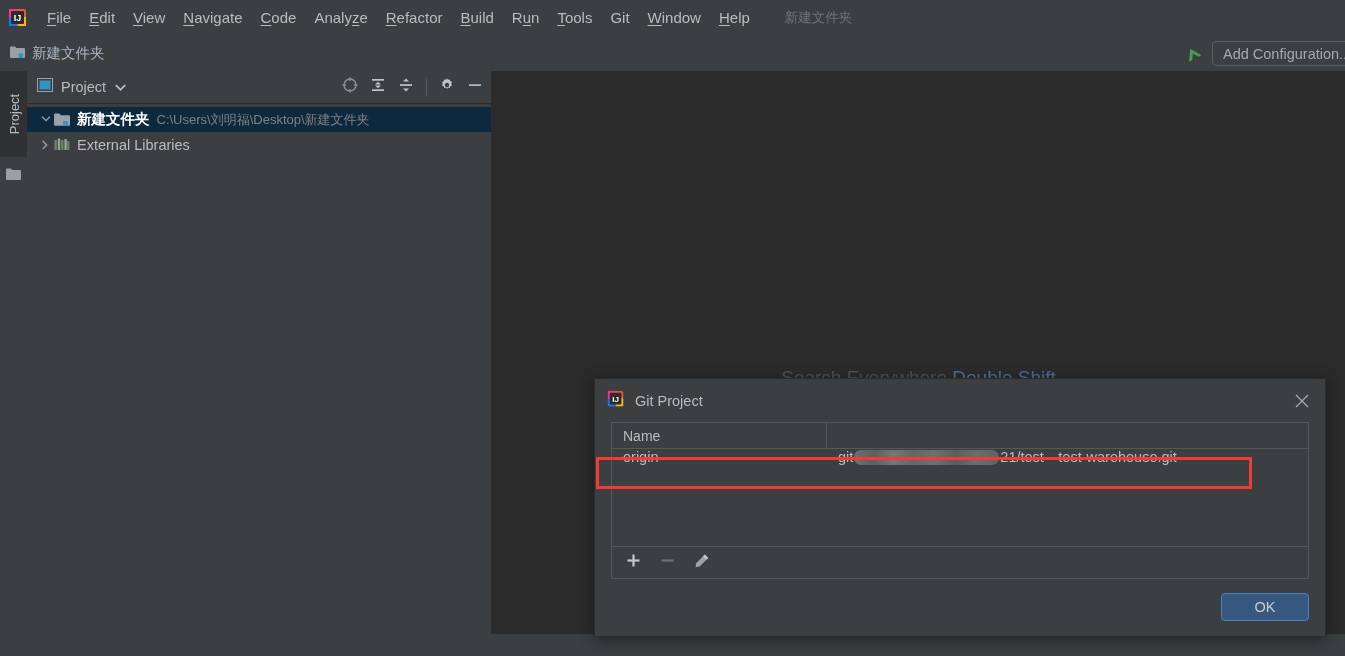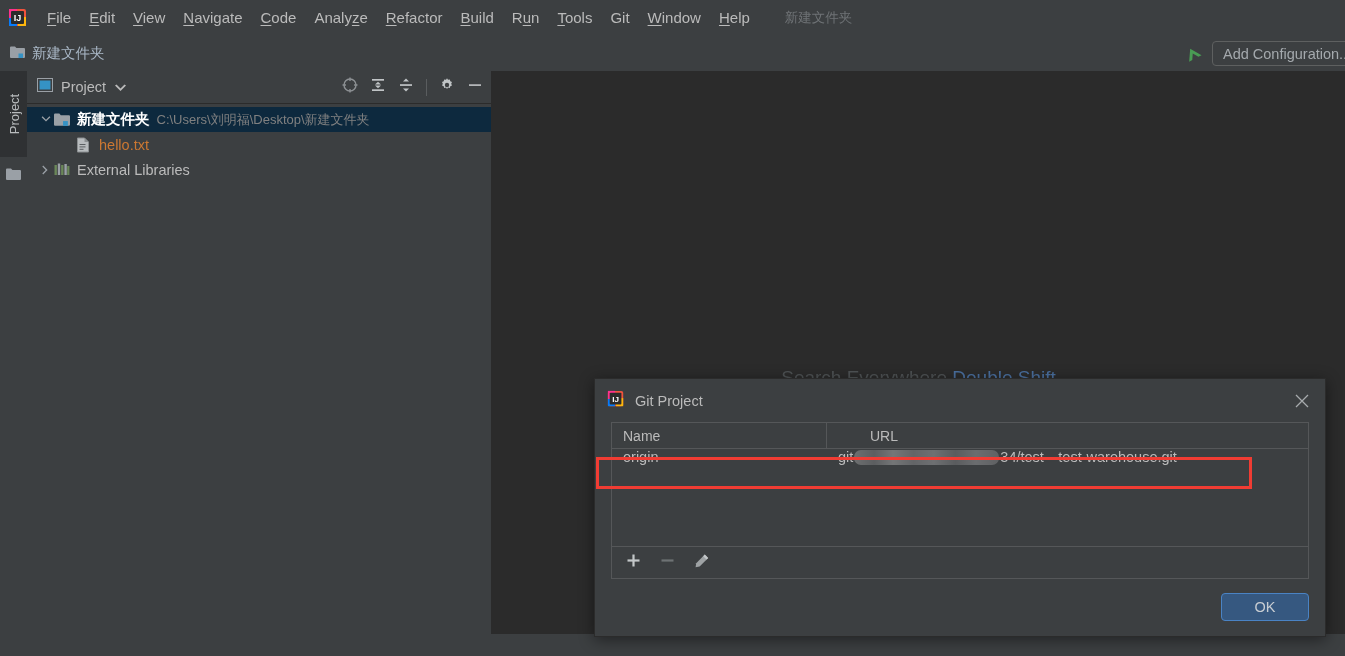--- a/index.html
+++ b/index.html
@@ -112,21 +112,21 @@
   .dlg-title {
     height: 43px; display: flex; align-items: center; padding: 0 10px 0 12px;
   }
   .dlg-title-text { font-size: 14.5px; color: #bbbbbb; margin-left: 10px; }
   .dlg-close {
     margin-left: auto; width: 26px; height: 26px; display: flex;
     align-items: center; justify-content: center;
   }
   .dlg-body { padding: 0 16px; }
   .rtable { border: 1px solid #555759; background: #3c3f41; }
-  .rtable-head { display: flex; height: 26px; border-bottom: 1px solid #555759; gap: 32px; }
+  .rtable-head { display: flex; height: 26px; border-bottom: 1px solid #555759; }
   .rt-th {
     font-size: 14px; color: #bbbbbb; display: flex; align-items: center; padding-left: 11px;
   }
   .rt-th.name { width: 215px; border-right: 1px solid #555759; }
   .rt-th.url { flex: 1; }
   .rtable-body { height: 97px; position: relative; }
   .rt-row { display: flex; height: 30px; align-items: flex-start; }
   .rt-td { font-size: 14.5px; color: #bbbbbb; padding-left: 11px; display: flex; align-items: center; }
   .rt-td.name { width: 215px; }
   .rt-td.url { flex: 1; white-space: nowrap; }
@@ -286,33 +286,20 @@
           <svg width="16" height="14" viewBox="0 0 15 13">
             <path d="M0 1.5A1 1 0 011 .5h4l1.4 1.6H14a1 1 0 011 1V11a1 1 0 01-1 1H1a1 1 0 01-1-1z" fill="#9aa0a6"></path>
             <rect x="8.5" y="7.5" width="4.5" height="4.5" fill="#3592c4"></rect>
           </svg>
         </span>
         <span class="tree-label bold">新建文件夹</span>
         <span class="tree-sub">C:\Users\刘明福\Desktop\新建文件夹</span>
       </div>
 
 
-      <div class="tree-row" style="padding-left:32px">
-        <span class="tree-toggle"></span>
-        <span class="tree-icon">
-          <svg width="14" height="16" viewBox="0 0 14 16">
-            <path d="M1.5 1h7l4 4v10h-11z" fill="#b8bcbe" stroke="#8b8f91"></path>
-            <path d="M8.5 1 L12.5 5 L8.5 5 Z" fill="#8b8f91"></path>
-            <rect x="3.5" y="7" width="6" height="1" fill="#5c6063"></rect>
-            <rect x="3.5" y="9.4" width="6" height="1" fill="#5c6063"></rect>
-            <rect x="3.5" y="11.8" width="4" height="1" fill="#5c6063"></rect>
-          </svg>
-        </span>
-        <span class="tree-label txt">hello.txt</span>
-      </div>
 
       <div class="tree-row">
         <span class="tree-toggle">
           <svg width="7" height="10" viewBox="0 0 7 10">
               <path d="M1.2 0.6 L5.6 5 L1.2 9.4 L0.3 8.4 L3.7 5 L0.3 1.6 Z" fill="#9aa0a6"></path>
             </svg>
         </span>
         <span class="tree-icon">
           <svg width="16" height="14" viewBox="0 0 16 14">
             <rect x="0.5" y="2" width="2.4" height="10" fill="#6a8759"></rect>
@@ -355,29 +342,28 @@
         <svg width="14" height="14" viewBox="0 0 14 14">
           <path d="M1 1 L13 13 M13 1 L1 13" stroke="#a7abad" stroke-width="1.3"></path>
         </svg>
       </span>
     </div>
 
     <div class="dlg-body">
       <div class="rtable">
         <div class="rtable-head">
           <div class="rt-th name">Name</div>
-          <div class="rt-th url">URL</div>
         </div>
         <div class="rtable-body">
           <div class="rt-row">
             <div class="rt-td name">origin</div>
             <div class="rt-td url">
               <span>git</span>
                 <span class="redact"></span>
-                <span>34/test---test-warehouse.git</span>
+                <span>21/test---test-warehouse.git</span>
             </div>
           </div>
         </div>
         <div class="rt-toolbar">
           <span>
             <svg width="15" height="15" viewBox="0 0 15 15">
               <rect x="6.4" y="1.5" width="2.2" height="12" fill="#c3c7c9"></rect>
               <rect x="1.5" y="6.4" width="12" height="2.2" fill="#c3c7c9"></rect>
             </svg>
           </span>

